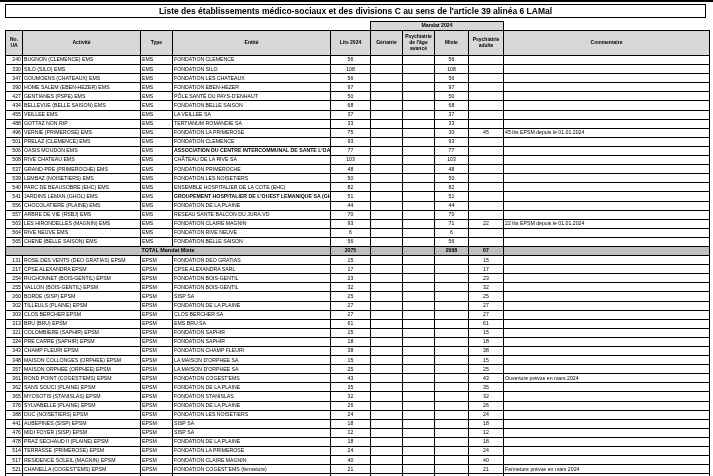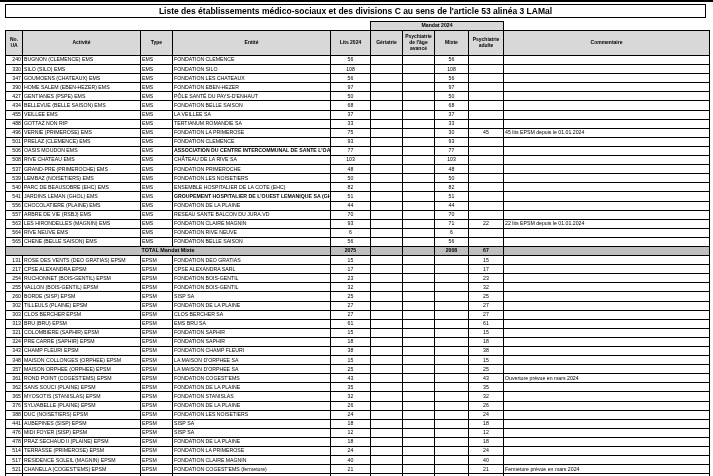--- a/index.html
+++ b/index.html
@@ -37,21 +37,21 @@
   td.c-commentaire { text-align:left; font-size:5px; }
   td.bold { font-weight:bold; }
   tr.total-row td { background:#bfbfbf; font-weight:bold; border-top:1px solid #000; border-bottom:1px solid #000; }
   tr.total-row td.total-label { text-align:center; font-size:5.4px; }
 </style>
 </head>
 <body>
 
 <div class="top-line"></div>
 
-<div class="title-box">Liste des établissements médico-sociaux et des divisions C au sens de l'article 53 alinéa 3 LAMal</div>
+<div class="title-box">Liste des établissements médico-sociaux et des divisions C au sens de l'article 39 alinéa 6 LAMal</div>
 
 <table class="grid">
   <colgroup>
     <col style="width:17px">
       <col style="width:118px">
       <col style="width:32px">
       <col style="width:158px">
     <col style="width:40px">
       <col style="width:32px">
       <col style="width:32px">

